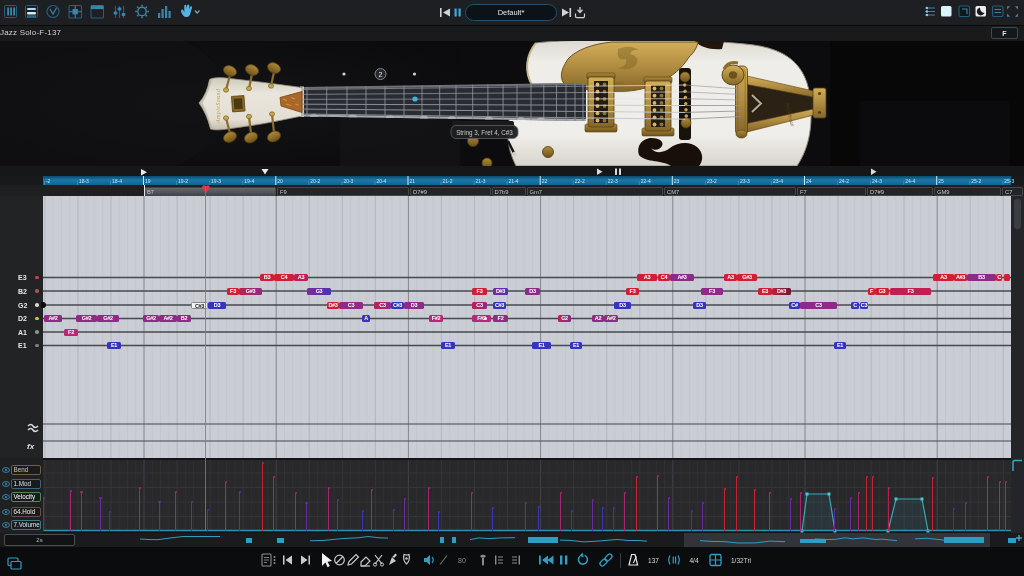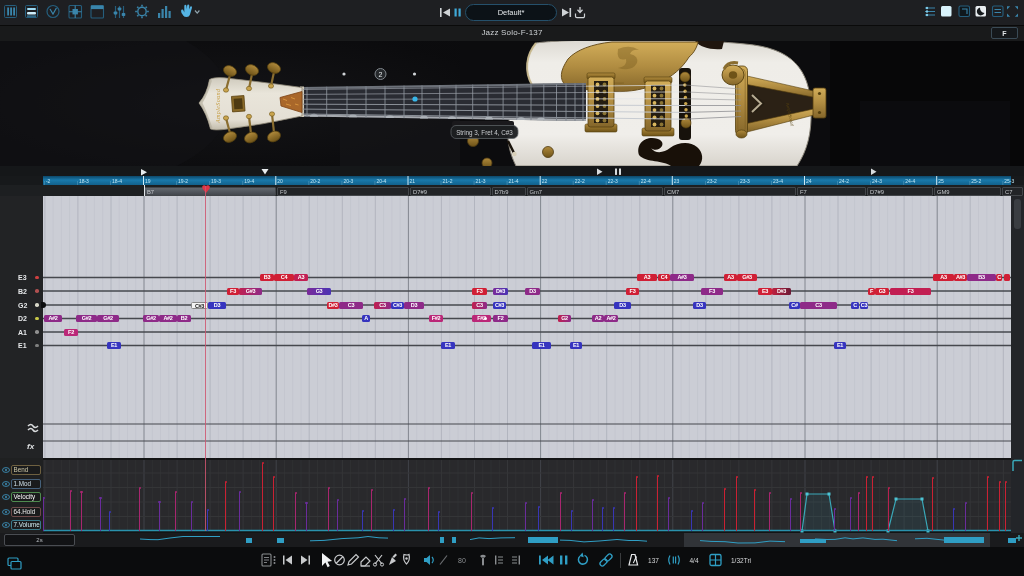--- a/index.html
+++ b/index.html
@@ -75,21 +75,21 @@
         <path d="M994.5 9.5 h6.5 M994.5 12.5 h6.5" stroke="#3a85ab" stroke-width="1.1"></path>
         <g fill="#3a85ab">
           <path d="M1007.0 6.2 l3.2 0 l-3.2 3.2 z"></path>
           <path d="M1018.0 6.2 l-3.2 0 l3.2 3.2 z"></path>
           <path d="M1007.0 16.8 l3.2 0 l-3.2 -3.2 z"></path>
           <path d="M1018.0 16.8 l-3.2 0 l3.2 -3.2 z"></path>
         </g>
       </svg>
     </div>
     <div class="abs" style="left:0;top:26px;width:1024px;height:15px;background:#191a1b">
-      <div class="abs" style="left:0;top:0;width:1024px;text-align:center;font-size:8px;line-height:14px;color:#cfd3d6;letter-spacing:0.2px">Jazz Solo-F-137</div>
+      <div class="abs" style="left:0;top:0;width:1024px;text-align:left;font-size:8px;line-height:14px;color:#cfd3d6;letter-spacing:0.2px">Jazz Solo-F-137</div>
       <div class="abs" style="left:991px;top:1px;width:27px;height:12px;border:1px solid #3a4a55;border-radius:2px;background:#15181b;color:#dfe3e6;font-size:7px;font-weight:bold;text-align:center;line-height:11px">F</div>
     </div>
     <div class="abs" style="left:0;top:41px;width:1024px;height:125px"><svg width="1024" height="125" viewBox="0 0 1024 125">
         <defs>
           <radialGradient id="bgl" cx="50%" cy="50%" r="60%">
             <stop offset="0%" stop-color="#1b1b1e"></stop>
             <stop offset="100%" stop-color="#0b0b0d"></stop>
           </radialGradient>
           <linearGradient id="gold" x1="0" y1="0" x2="0" y2="1">
             <stop offset="0%" stop-color="#d2ad59"></stop>

